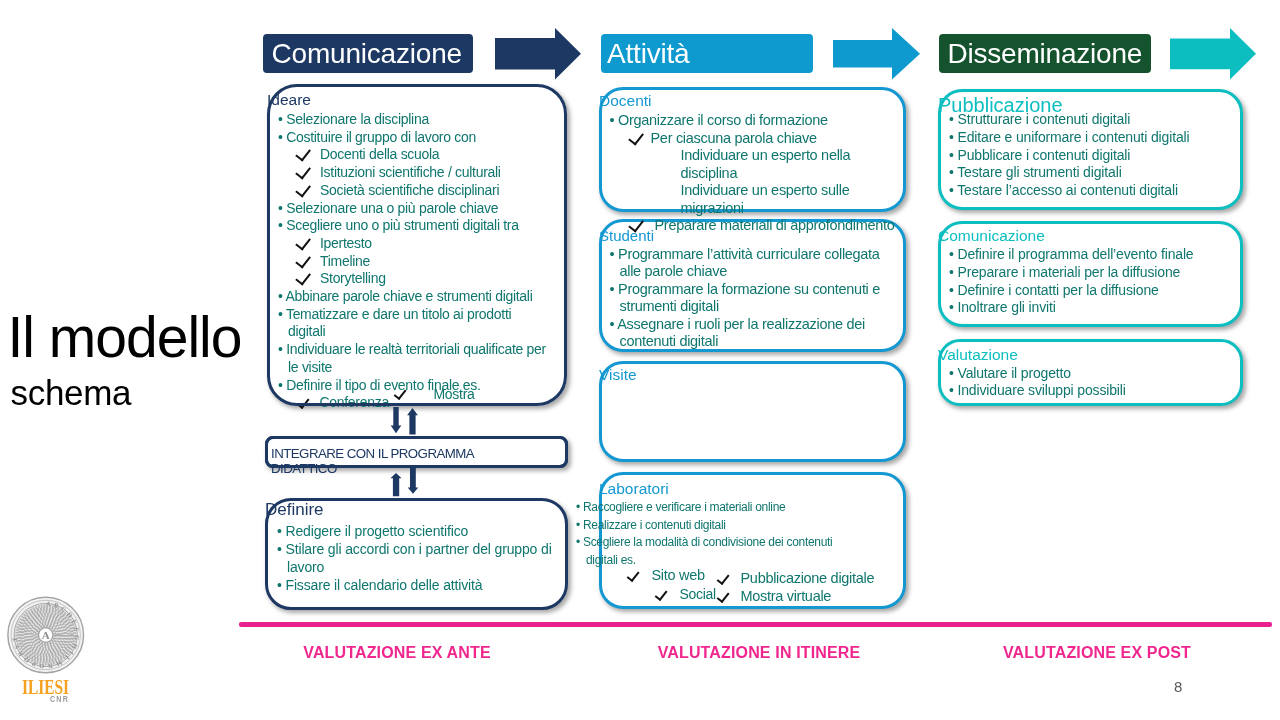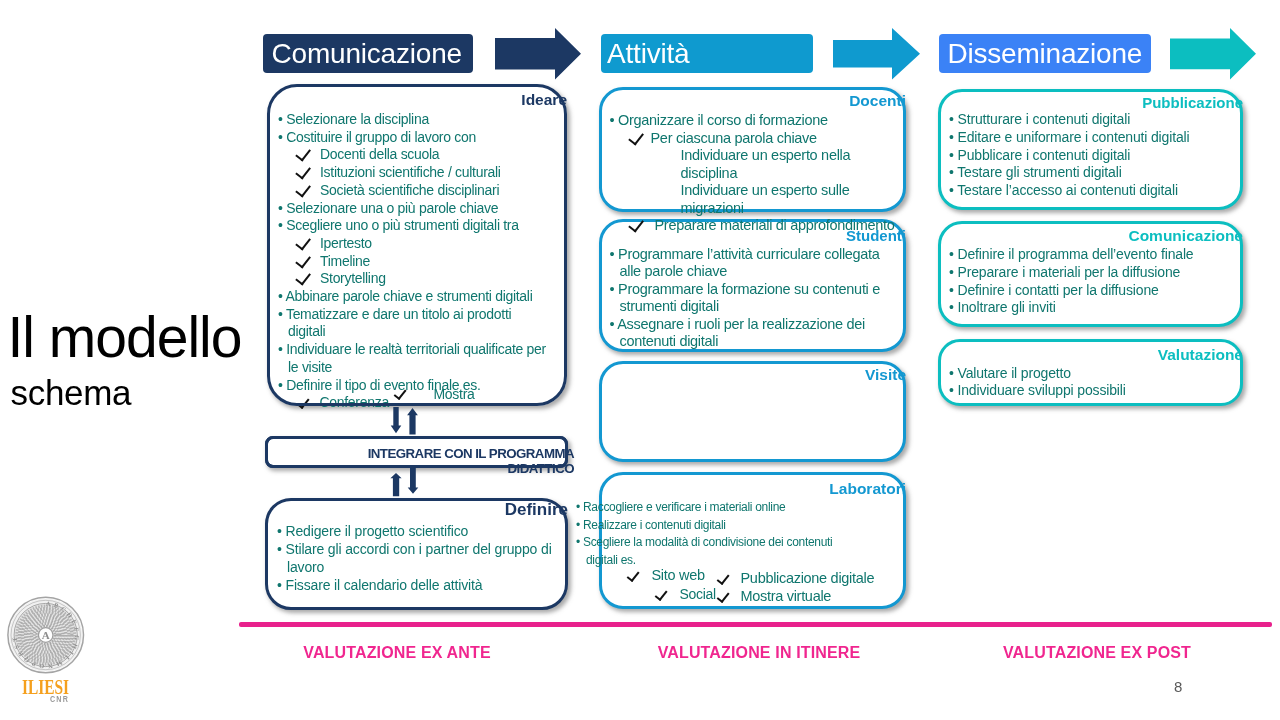--- a/index.html
+++ b/index.html
@@ -1,40 +1,40 @@
 <!DOCTYPE html>
 <html><head><meta charset="utf-8"><style>
 *{margin:0;padding:0;box-sizing:border-box}
 html,body{width:1280px;height:720px;overflow:hidden;background:#fff;font-family:"Liberation Sans",sans-serif}
 #s{position:relative;width:1280px;height:720px}
 .abs{position:absolute}
 .hdr{position:absolute;height:39px;border-radius:4px;color:#fff;font-size:28px;line-height:39px;letter-spacing:-0.2px;z-index:2}
 .bx{position:absolute;background:#fff;border-style:solid;box-shadow:2.5px 3px 4px rgba(100,100,100,.55);z-index:1}
 .bxb{position:absolute;background:transparent;border-style:solid;z-index:6}
-.tt{position:absolute;width:100%;text-align:right;font-weight:bold;z-index:3}
+.tt{position:absolute;width:100%;text-align:left;font-weight:normal;z-index:3}
 .txt{position:absolute;color:#0f766e;z-index:3}
 .b{padding-left:10px;text-indent:-10px}
 .c{padding-left:42px;position:relative}
 .c:before,.kk{content:"";width:11.5px;height:6.5px;border-left:2.5px solid #111;border-bottom:2.6px solid #111;transform:rotate(-52deg)}
 .c:before{content:"";position:absolute;left:18px;top:3px;width:11.5px;height:6.5px;border-left:2.5px solid #111;border-bottom:2.6px solid #111;transform:rotate(-52deg)}
 .kk{display:inline-block;margin-bottom:2px}
 .c2{padding-left:44px;position:relative}
 .c2:before{content:"";position:absolute;left:19px;top:3px;width:11.5px;height:6.5px;border-left:2.5px solid #111;border-bottom:2.6px solid #111;transform:rotate(-52deg)}
 .d{padding-left:71px}
 .nvy{color:#1C3863}
 .blu{color:#1398D1}
 .tea{color:#0CBEC0}
 .pnk{position:absolute;color:#F0268F;font-weight:bold;font-size:16px;text-align:center;letter-spacing:0.15px}
 </style></head>
 <body>
 <div id="s">
 
 <div class="hdr" style="left:263px;top:34px;width:210px;background:#1C3863;padding-left:8.5px">Comunicazione</div>
 <div class="hdr" style="left:601px;top:34px;width:212px;background:#0F9ACF;padding-left:6px">Attività</div>
-<div class="hdr" style="left:939px;top:34px;width:212px;background:#3b82f6;padding-left:8.4px">Disseminazione</div>
+<div class="hdr" style="left:939px;top:34px;width:212px;background:#14532d;padding-left:8.4px">Disseminazione</div>
 
 <svg class="abs" style="left:495px;top:28px" width="86" height="52">
       <polygon points="0,10 60,10 60,0 86,25.8 60,51.5 60,41.5 0,41.5" fill="#1C3863"></polygon>
     </svg>
 <svg class="abs" style="left:833px;top:28px" width="87" height="52">
       <polygon points="0,12 59,12 59,0 87,25.8 59,51.5 59,39.5 0,39.5" fill="#0F9ACF"></polygon>
     </svg>
 <svg class="abs" style="left:1170px;top:28px" width="86" height="52">
       <polygon points="0,10.5 60,10.5 60,0 86,25.8 60,51.5 60,41.3 0,41.3" fill="#0CBEC0"></polygon>
     </svg>
@@ -112,21 +112,21 @@
 <div class="b">• Raccogliere e verificare i materiali online</div>
 <div class="b">• Realizzare i contenuti digitali</div>
 <div class="b">• Scegliere la modalità di condivisione dei contenuti digitali es.</div>
 </div>
 <div class="txt" style="left:627px;top:567px;font-size:14.5px;letter-spacing:-0.3px"><span class="kk"></span><span style="margin-left:13px">Sito web</span></div>
 <div class="txt" style="left:655px;top:586px;font-size:14px;letter-spacing:-0.3px"><span class="kk"></span><span style="margin-left:13px">Social</span></div>
 <div class="txt" style="left:717px;top:570px;font-size:14.5px;letter-spacing:-0.3px"><span class="kk"></span><span style="margin-left:12px">Pubblicazione digitale</span></div>
 <div class="txt" style="left:717px;top:588px;font-size:14.5px;letter-spacing:-0.3px"><span class="kk"></span><span style="margin-left:12px">Mostra virtuale</span></div>
 
 <div class="bx" style="left:938px;top:89px;width:305px;height:121px;border-width:3px;border-color:#0CBEC0;border-radius:24px"></div>
-<div class="tt tea" style="left:938px;top:94px;width:305px;font-size:15px">Pubblicazione</div>
+<div class="tt tea" style="left:938px;top:94px;width:305px;font-size:20px">Pubblicazione</div>
 <div class="txt" style="left:949px;top:111px;width:292px;font-size:14px;line-height:17.8px;letter-spacing:-0.15px">
 <div class="b" style="padding-left:8px;text-indent:-8px">• Strutturare i contenuti digitali</div>
 <div class="b" style="padding-left:8px;text-indent:-8px">• Editare e uniformare i contenuti digitali</div>
 <div class="b" style="padding-left:8px;text-indent:-8px">• Pubblicare i contenuti digitali</div>
 <div class="b" style="padding-left:8px;text-indent:-8px">• Testare gli strumenti digitali</div>
 <div class="b" style="padding-left:8px;text-indent:-8px">• Testare l’accesso ai contenuti digitali</div>
 </div>
 
 <div class="bx" style="left:938px;top:221px;width:305px;height:106px;border-width:3px;border-color:#0CBEC0;border-radius:24px"></div>
 <div class="tt tea" style="left:938px;top:227px;width:305px;font-size:15.5px">Comunicazione</div>

